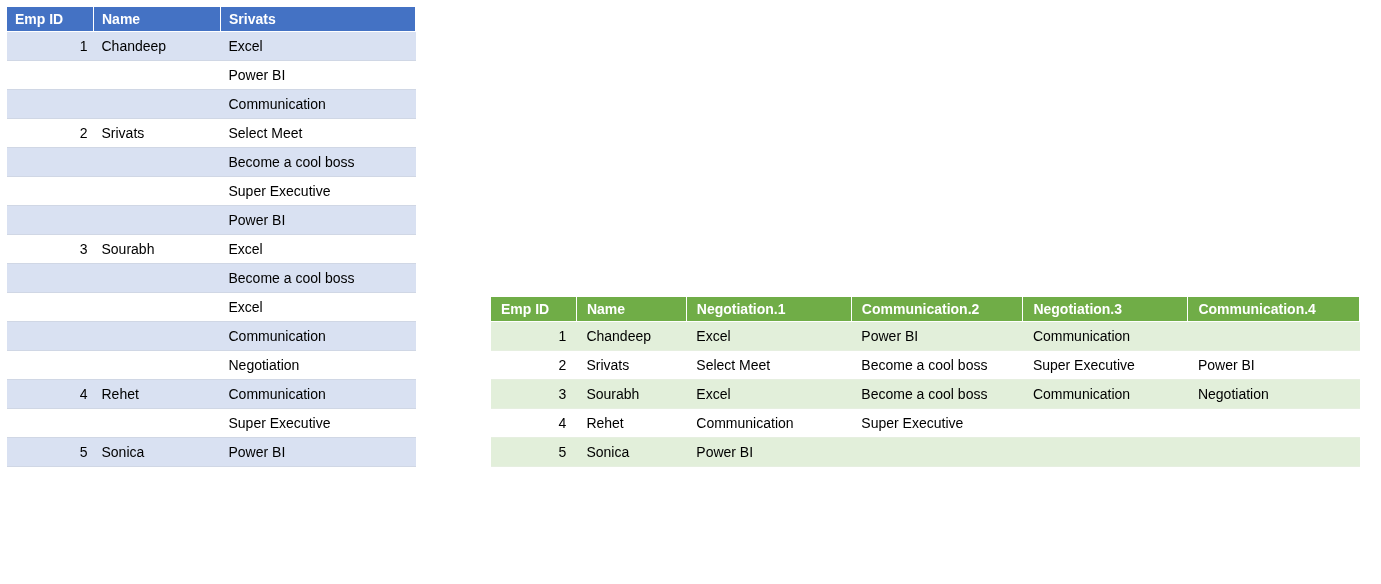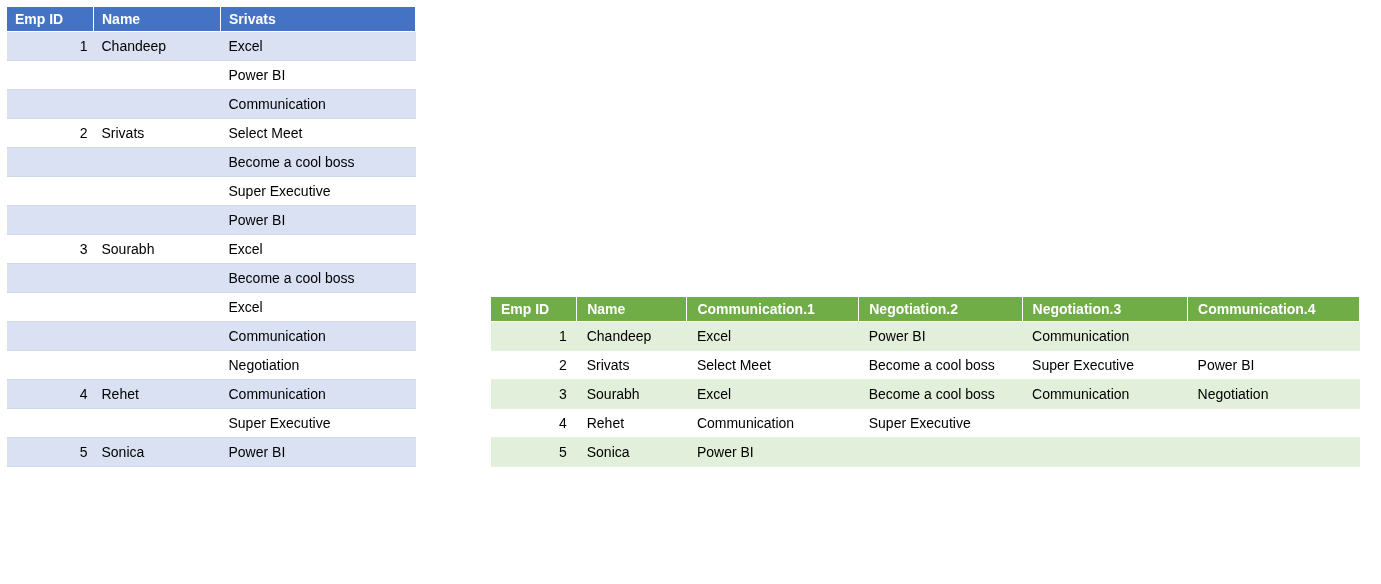--- a/index.html
+++ b/index.html
@@ -196,22 +196,22 @@
     <div class="brkt" style="top:412px; height:54px;"></div>
     <div class="brkt" style="top:474px; height:22px;"></div>
   </div>
 
   <div class="right-area">
     <table class="right-table">
       <tbody>
           <tr>
         <th class="idrh">Emp ID</th>
         <th class="nmh">Name</th>
-        <th class="tlh">Communication.1</th>
-        <th class="tlh">Negotiation.2</th>
+        <th class="tlh">Negotiation.1</th>
+        <th class="tlh">Communication.2</th>
         <th class="tlh">Negotiation.3</th>
         <th class="tlh">Communication.4</th>
       </tr>
       <tr class="gA">
             <td class="idr">1</td>
             <td class="nm">Chandeep</td>
             <td class="tlc">Excel</td>
             <td class="tlc">Power BI</td>
             <td class="tlc">Communication</td>
             <td class="tlc"></td>

